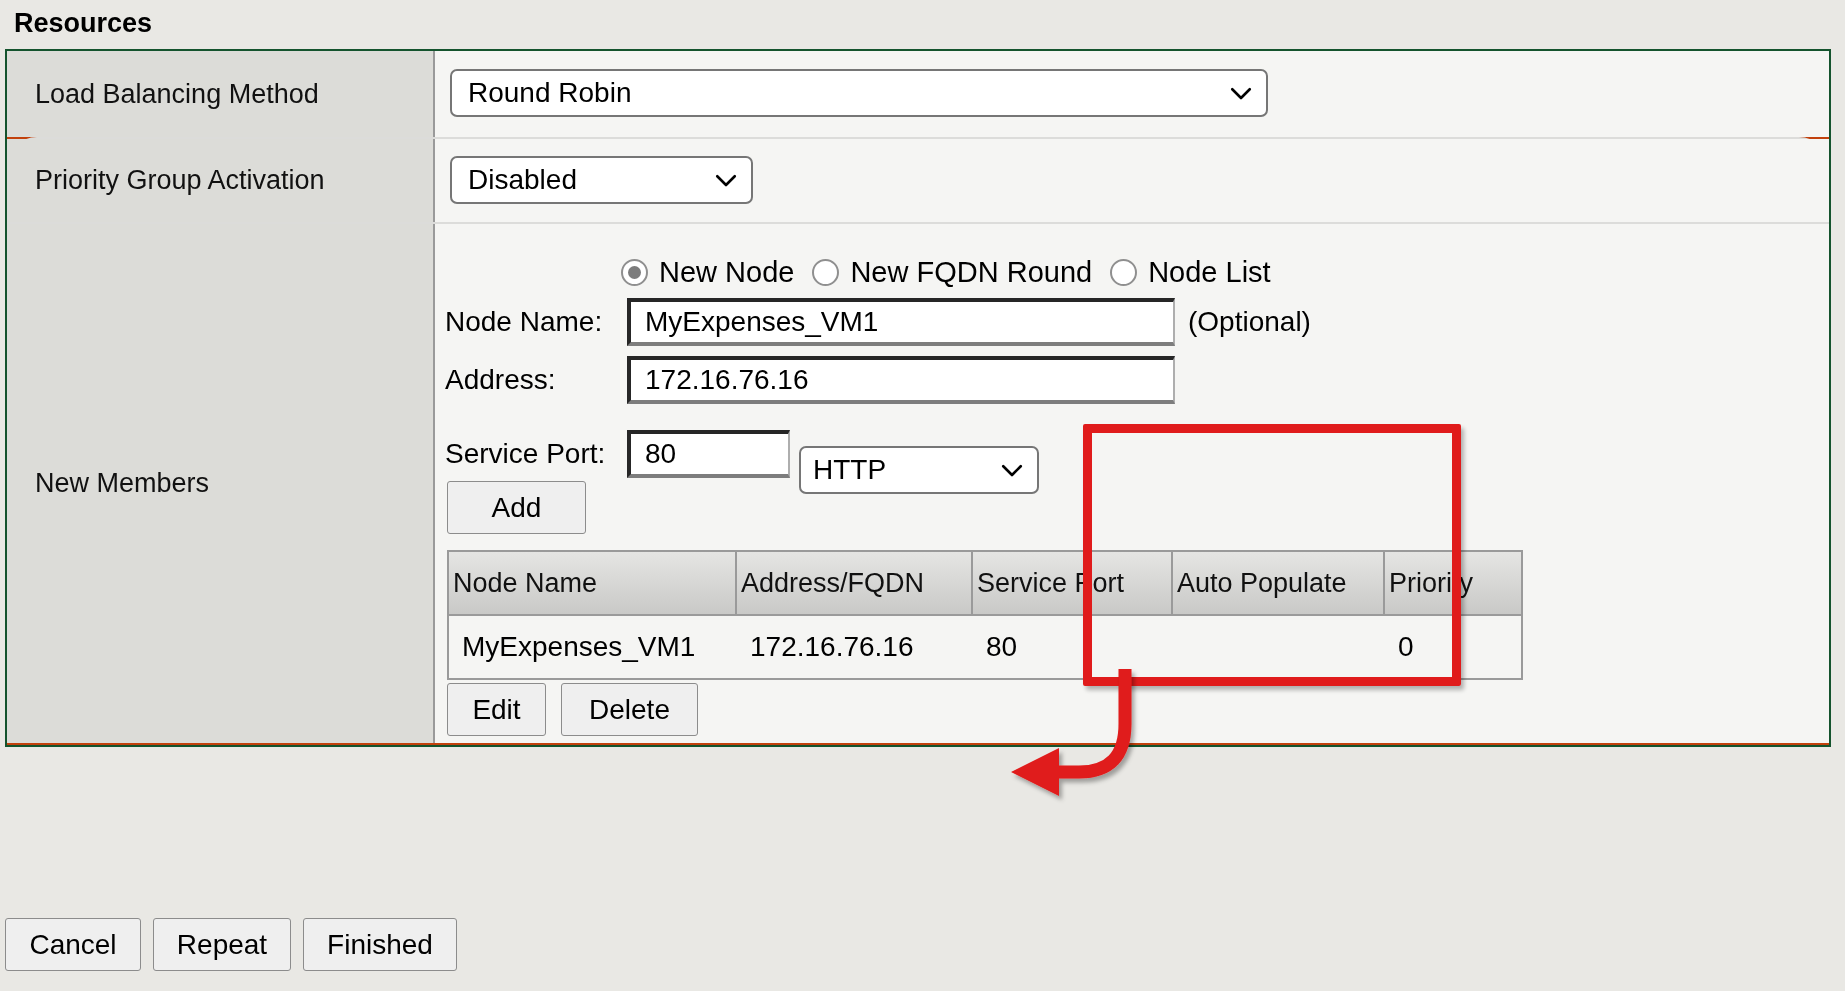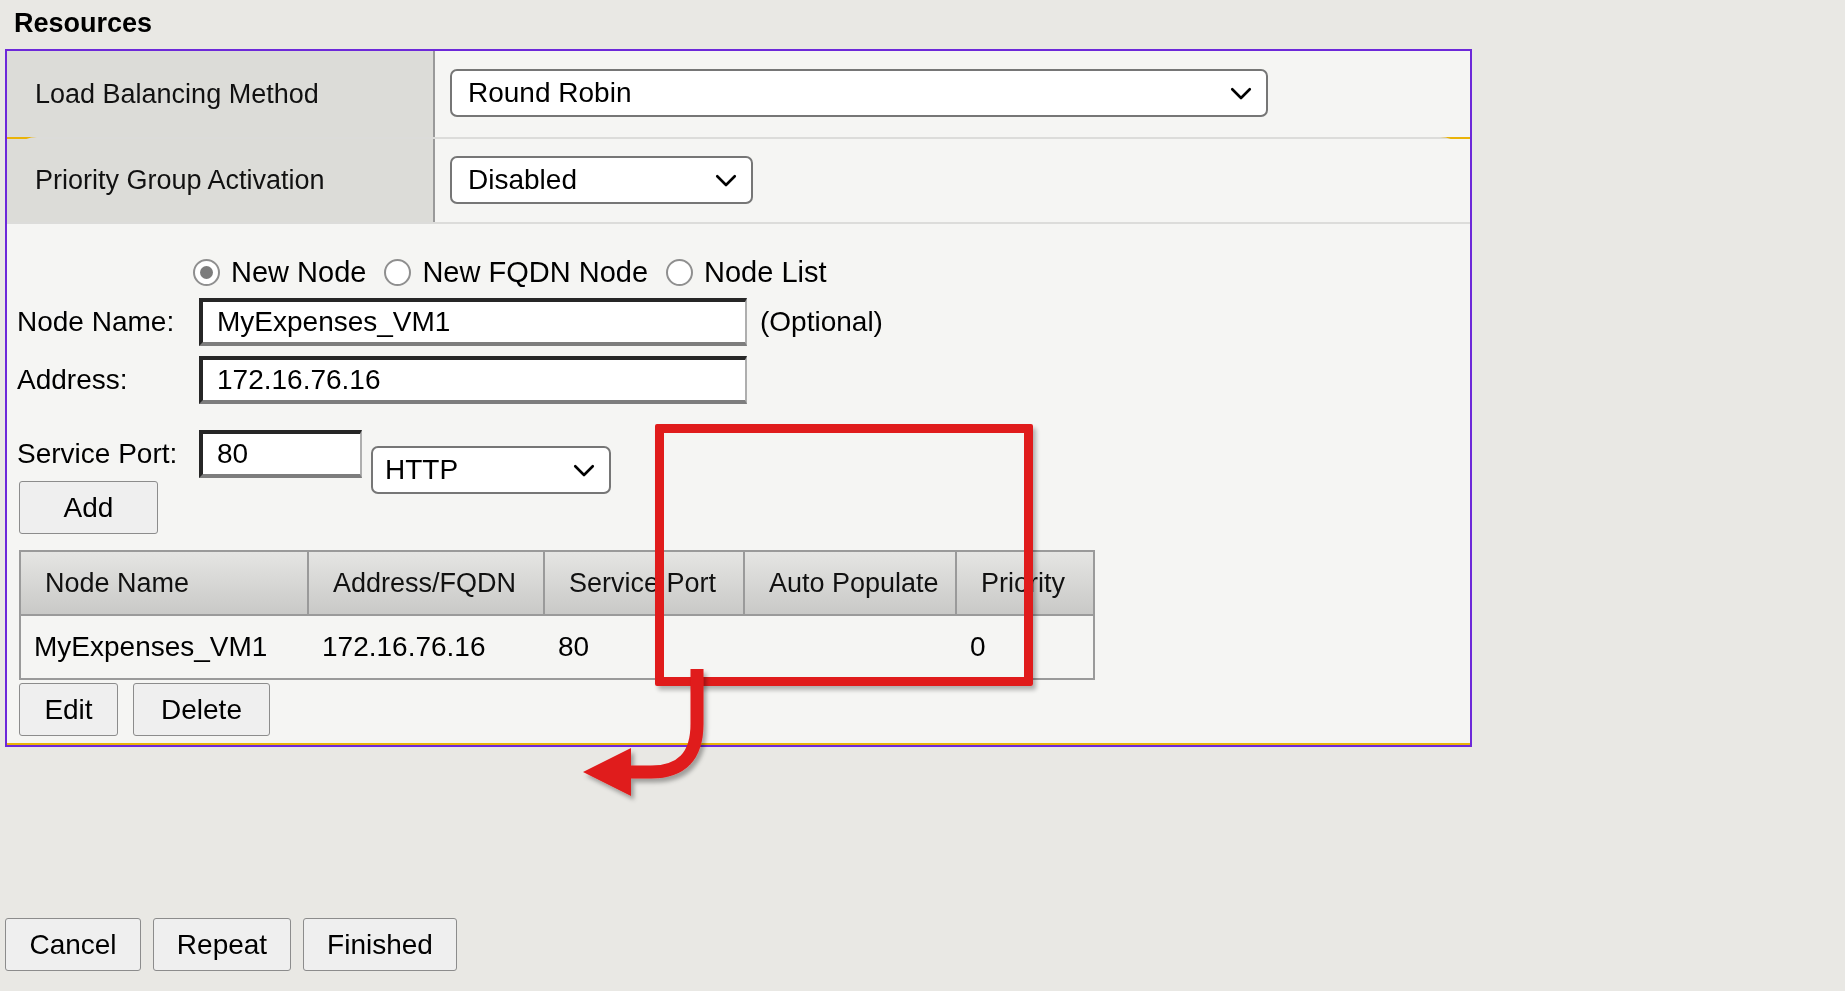--- a/index.html
+++ b/index.html
@@ -19,23 +19,23 @@
     font-size: 27px;
     font-weight: bold;
     color: #000;
     letter-spacing: 0px;
   }
 
   
   .panel {
     position: absolute;
     left: 5px; top: 49px;
-    width: 1467px; height: 698px;
-    border: 2px solid #6d28d9;
-    background: #eab308;
+    width: 1826px; height: 698px;
+    border: 2px solid #14532d;
+    background: #c2410c;
   }
   .prow { display: flex; width: 100%; }
   .prow + .prow { border-top: 2px solid #dcdcda; }
   .plabel {
     width: 428px;
     flex: 0 0 428px;
     background: #dcdcd8;
     border-right: 2px solid #9a9a9a;
     font-size: 27px;
     color: #111;
@@ -189,21 +189,21 @@
   .mthead { display: flex; }
   .mth {
     background: linear-gradient(#e5e5e3, #c9c9c7);
     border-right: 2px solid #9a9a9a;
     border-bottom: 2px solid #9a9a9a;
     font-size: 27px;
     color: #111;
     height: 64px;
     display: flex;
     align-items: center;
-    padding-left: 24px;
+    padding-left: 4px;
   }
   .mth:last-child { border-right: none; }
   .mtr { display: flex; }
   .mtd {
     font-size: 28px;
     color: #000;
     height: 62px;
     display: flex;
     align-items: center;
     padding-left: 13px;
@@ -274,31 +274,32 @@
         <div class="sel sel-pg">
           <span class="seltext">Disabled</span>
           <svg class="chev" viewBox="0 0 24 24">
             <path d="M5 9 L12 16 L19 9" fill="none" stroke="#000" stroke-width="2.1" stroke-linecap="round" stroke-linejoin="round"></path>
           </svg>
         </div>
       </div>
     </div>
 
     <div class="prow row3">
+      <div class="plabel">New Members</div>
       <div class="pvalue">
         <div class="members">
 
           <div class="radio-row">
             <label class="radio-item">
               <span class="radio on"></span>
               <span>New Node</span>
             </label>
             <label class="radio-item">
               <span class="radio"></span>
-              <span>New FQDN Node</span>
+              <span>New FQDN Round</span>
             </label>
             <label class="radio-item">
               <span class="radio"></span>
               <span>Node List</span>
             </label>
           </div>
 
           <div class="frow f1">
             <span class="flabel">Node Name:</span>
             <div class="txt txt-node">

